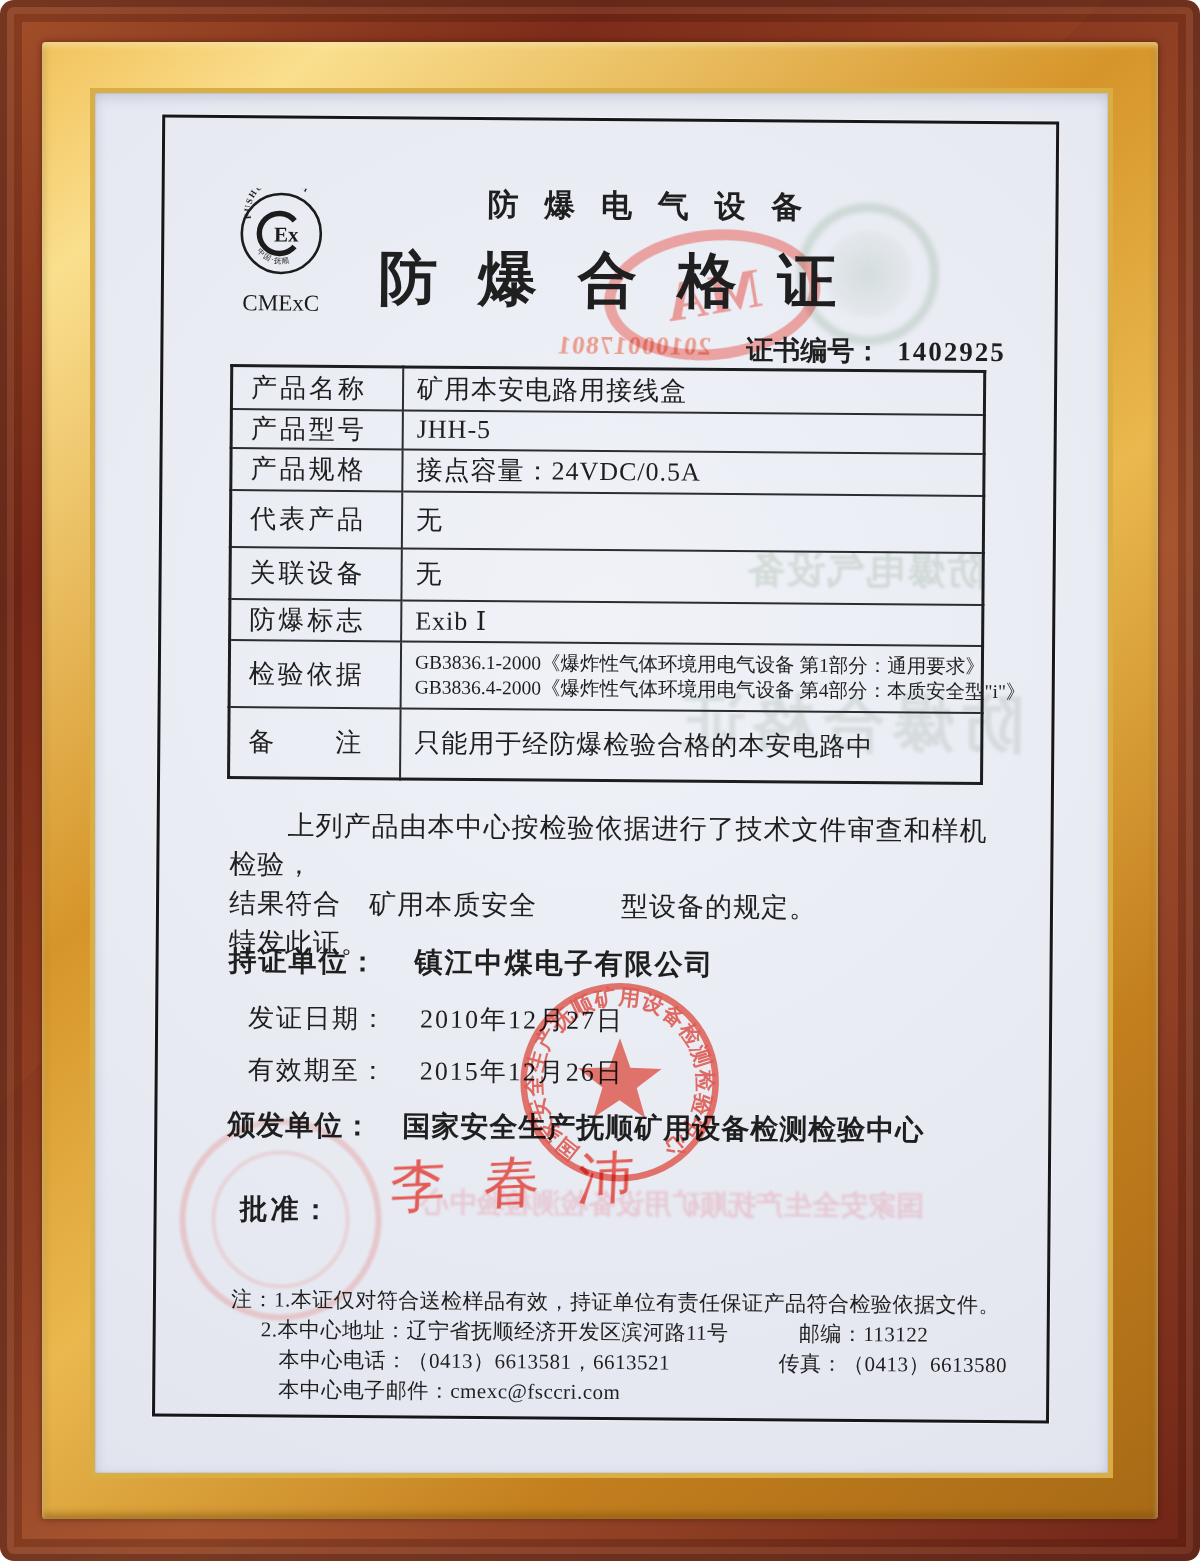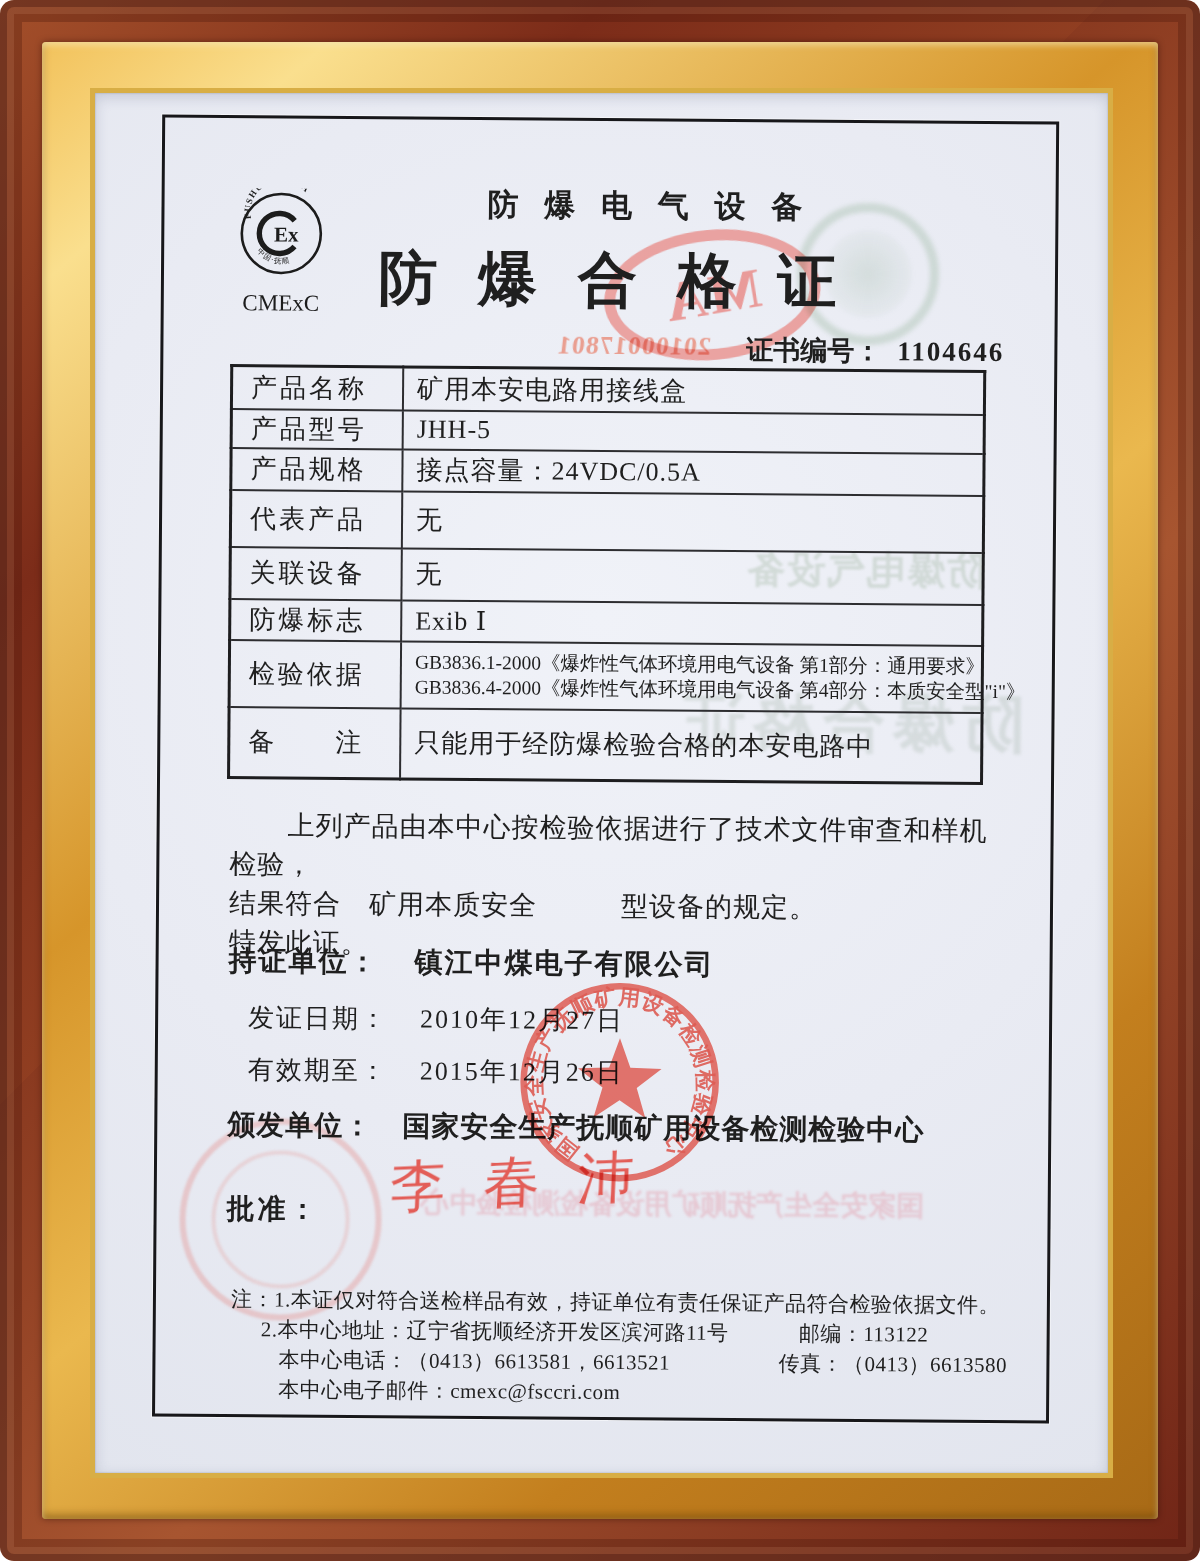--- a/index.html
+++ b/index.html
@@ -49,21 +49,21 @@
   
   .field{position:absolute;white-space:nowrap;}
   .f-holder{left:135px;top:852px;font-size:28px;font-weight:bold;letter-spacing:2px;}
   .f-holder .v{margin-left:36px;}
   .f-issue{left:155px;top:910px;font-size:26px;letter-spacing:2px;}
   .f-issue .v{margin-left:32px;}
   .f-valid{left:155px;top:962px;font-size:26px;letter-spacing:2px;}
   .f-valid .v{margin-left:32px;}
   .f-issuer{left:135px;top:1016px;font-size:28px;font-weight:bold;letter-spacing:1px;}
   .f-issuer .v{margin-left:30px;}
-  .f-approve{left:135px;top:1100px;font-size:28px;font-weight:bold;letter-spacing:3px;}
+  .f-approve{left:148px;top:1100px;font-size:28px;font-weight:bold;letter-spacing:3px;}
 
   .signature{position:absolute;left:298px;top:1052px;font-size:56px;color:#e13a30;opacity:.8;
     letter-spacing:38px;transform:rotate(-3deg) skewX(-5deg);filter:blur(.4px);white-space:nowrap;}
 
   
   .stamp-main{position:absolute;left:422px;top:884px;opacity:.9;mix-blend-mode:multiply;}
   .stamp-faint{position:absolute;left:88px;top:1028px;width:190px;height:190px;border-radius:50%;
     border:6px solid rgba(228,118,112,.30);filter:blur(1.2px);mix-blend-mode:multiply;}
   .stamp-faint::after{content:"";position:absolute;inset:26px;border-radius:50%;border:4px solid rgba(228,118,112,.20);}
   .stamp-ma{position:absolute;left:505px;top:136px;width:195px;height:108px;border-radius:50%;
@@ -125,21 +125,21 @@
     <text x="52" y="53" text-anchor="middle" font-size="21" font-weight="bold" fill="#1c1c1c">Ex</text>
     <text font-size="7.5" fill="#1c1c1c" letter-spacing="1">
       <textPath href="#arcBot" startOffset="6">中国·抚顺</textPath>
     </text>
     <text x="47" y="122" text-anchor="middle" font-size="23" fill="#1c1c1c">CMExC</text>
   </svg>
 
   <div class="subtitle">防 爆 电 气 设 备</div>
   <div class="title">防 爆 合 格 证</div>
   <div class="certno">
-    <span>证书编号：</span><span class="num">1104646</span>
+    <span>证书编号：</span><span class="num">1402925</span>
   </div>
 
   <table class="cert">
     <tbody>
           <tr class="r1">
       <td class="lbl">产品名称</td>
       <td class="val">矿用本安电路用接线盒</td>
           </tr>
     <tr class="r2">
       <td class="lbl">产品型号</td>

